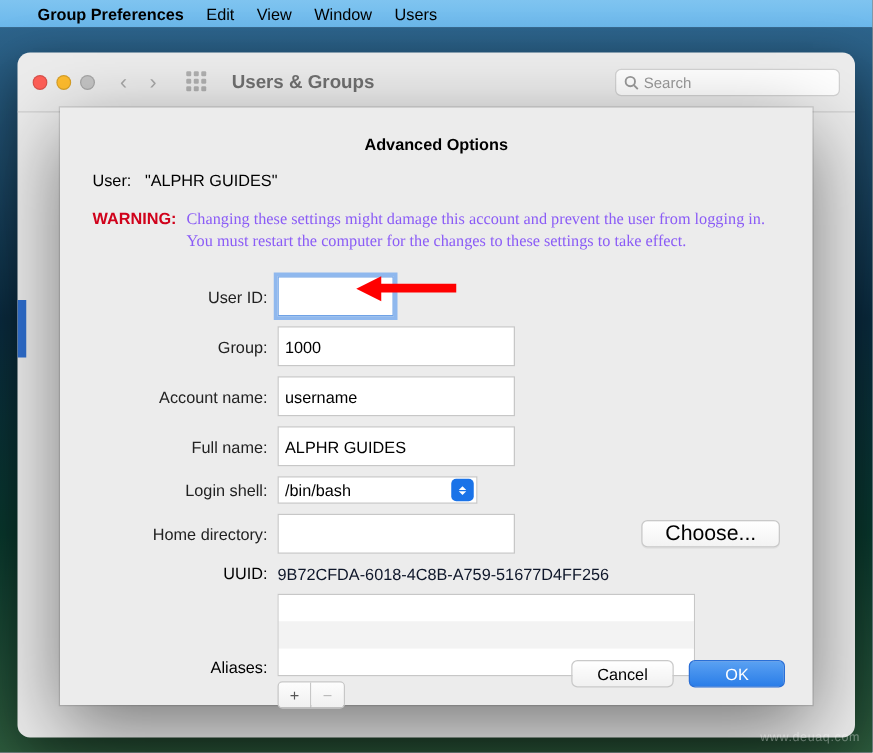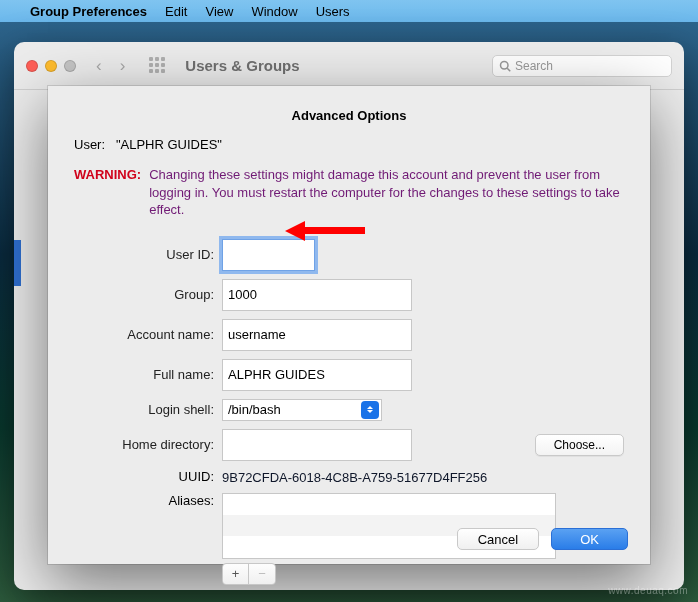--- a/index.html
+++ b/index.html
@@ -77,21 +77,21 @@
     width:602px; height:478px;
     background:#ececec;
     border-radius:0;
     box-shadow: 0 20px 60px rgba(0,0,0,.5), 0 0 0 1px rgba(0,0,0,.12);
     padding: 22px 26px 16px 26px;
   }
   .sheet-title { text-align:center; font-weight:700; font-size:13px; }
   .user-line { margin-top:14px; font-size:13px; }
   .warning { display:flex; gap:8px; margin-top:14px; font-size:13px; line-height:1.35;}
   .warning .wlabel{ color:#d0021b; font-weight:700; white-space:nowrap;}
-  .wtext{ color:#701a75; }
+  .wtext{ color:#8b5cf6;font-family:Liberation Serif, serif; }
 
   .form { margin-top:20px; }
   .row { display:flex; align-items:center; margin-bottom:8px; }
   .row label { width:148px; text-align:right; padding-right:8px; font-size:13px; color:#222;}
   .row input[type=text] {
     height:32px; border:1px solid #c7c7c7; background:#fff;
     padding:2px 5px; font-size:13px; width:190px; border-radius:0;
   }
   .row input.focus {
     outline: 3px solid #8fb8ee; border-color:#6fa2e6; width:93px;
@@ -104,26 +104,26 @@
     width:18px; height:18px; border-radius:4px; background:#1a73e8;
     display:flex;flex-direction:column;align-items:center;justify-content:center;
     margin-right:2px;
   }
   .sel-btn::before{content:"";border-left:3px solid transparent;border-right:3px solid transparent;border-bottom:3px solid #fff;margin-bottom:1px;}
   .sel-btn::after{content:"";border-left:3px solid transparent;border-right:3px solid transparent;border-top:3px solid #fff;}
   .row .wider { width:334px; }
   .choose-btn {
     margin-left:auto; height:22px; padding:0 18px;
     background:linear-gradient(#fff,#f3f3f3); border:1px solid #c9c9c9; border-radius:5px;
-    font-size:12px; box-shadow:0 1px 0 rgba(0,0,0,.05);
+    font-size:17px; box-shadow:0 1px 0 rgba(0,0,0,.05);
   }
   .uuid-row { display:flex; margin-bottom:8px;}
   .uuid-row label{width:148px;text-align:right;padding-right:8px;font-size:13px;}
   .uuid-val { font-size:13px; color:#0f172a; padding-top:1px;}
-  .aliases-row { display:flex; align-items:flex-start;}
+  .aliases-row { display:flex; align-items:flex-end;}
   .aliases-row label{width:148px;text-align:right;padding-right:8px;font-size:13px;}
   .alias-list {
     width:334px; height:66px; border:1px solid #c7c7c7; background:#fff;
     display:flex; flex-direction:column;
   }
   .alias-list div{height:22px;}
   .alias-list div:nth-child(odd){background:#fff;}
   .alias-list div:nth-child(even){background:#f3f3f3;}
   .plusminus {
     margin-left:148px; margin-top:4px;

